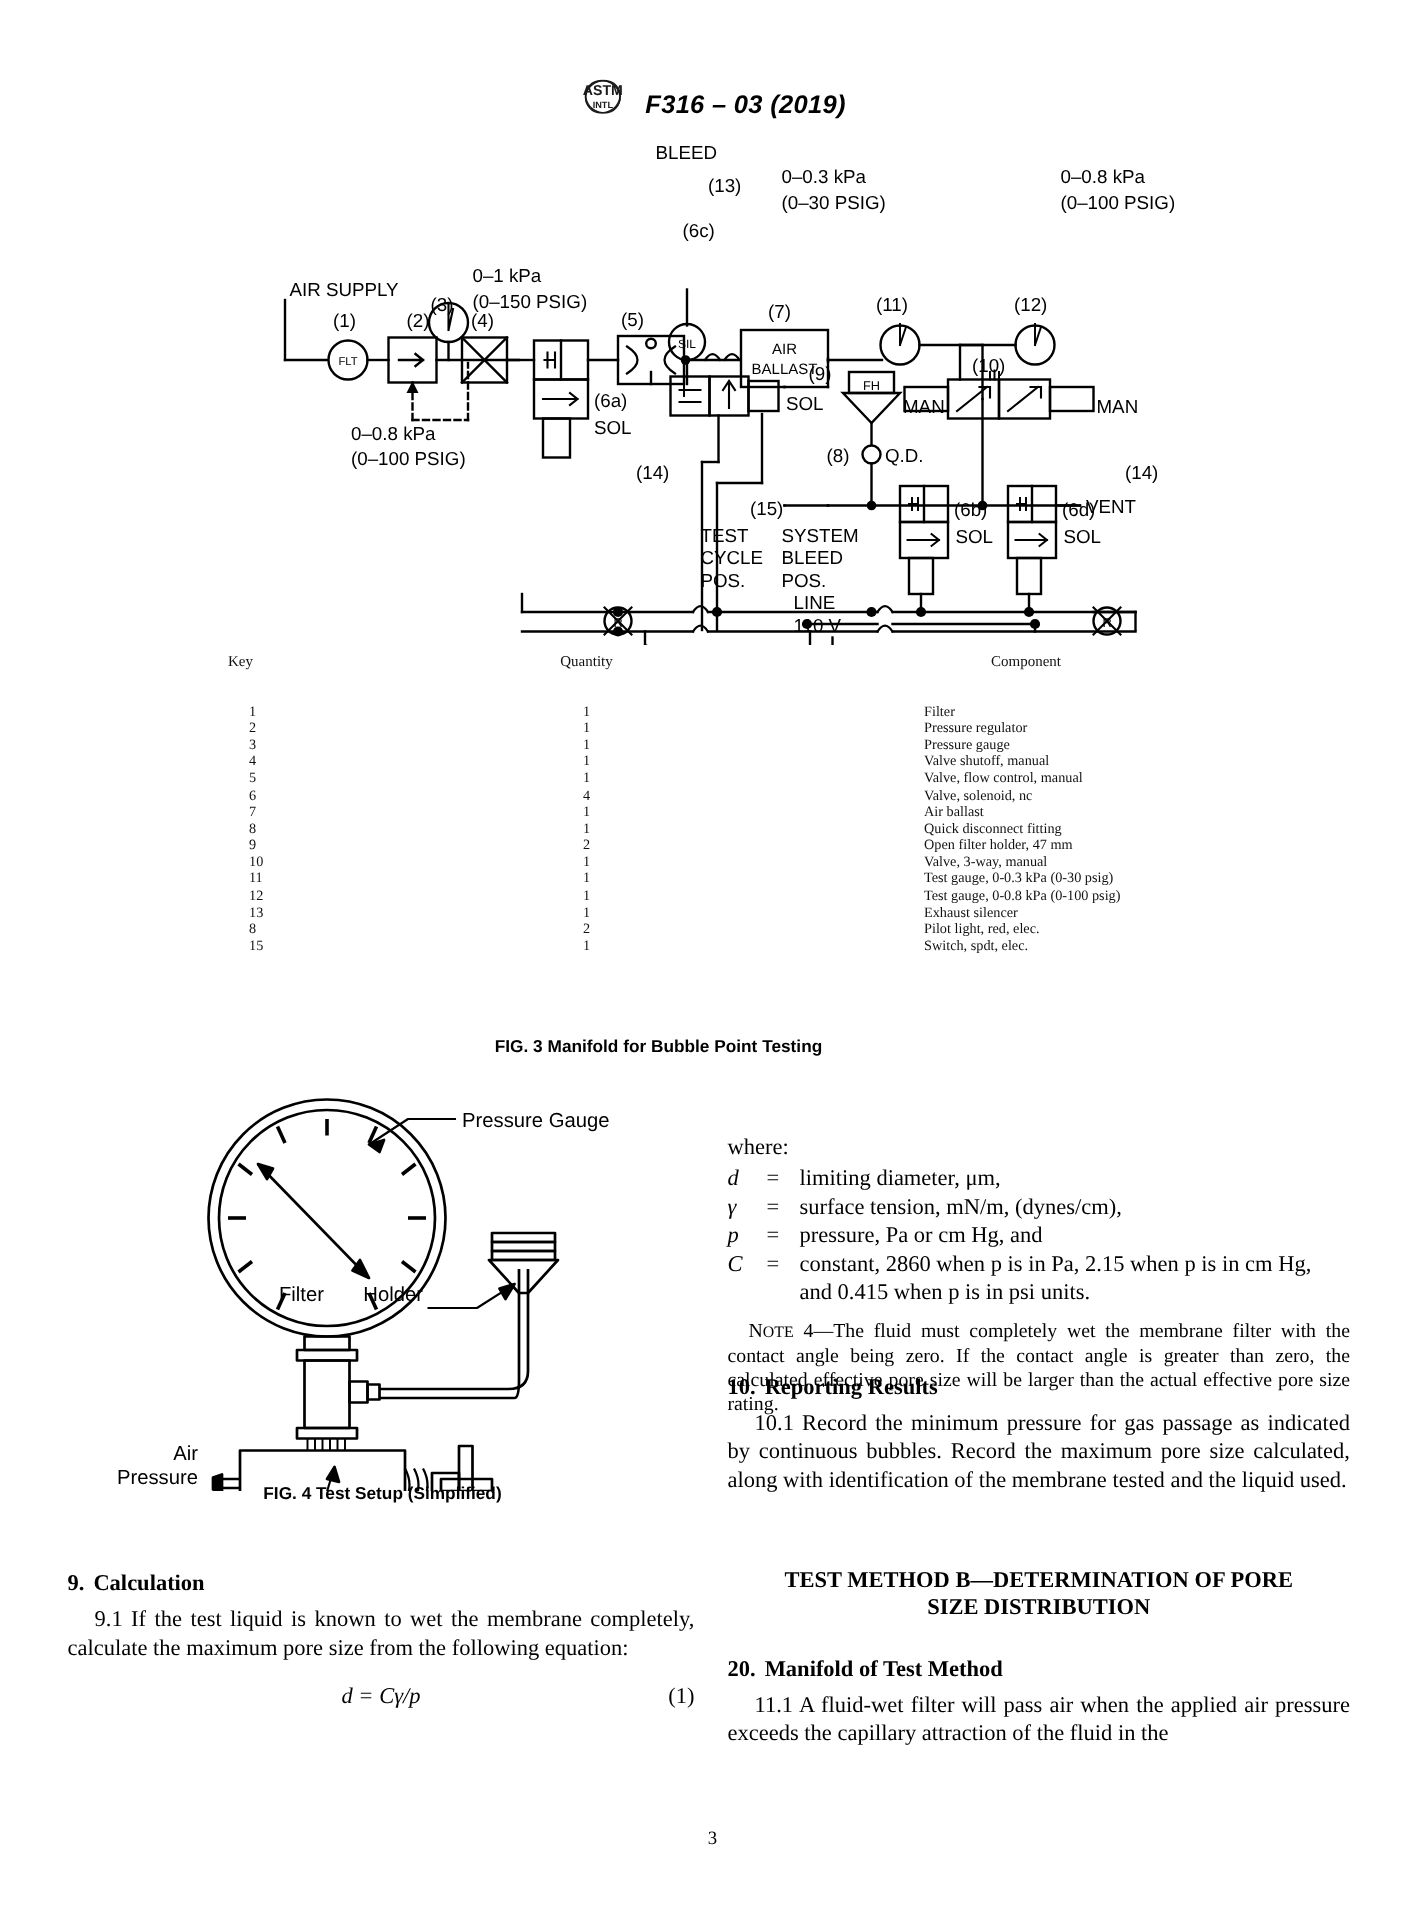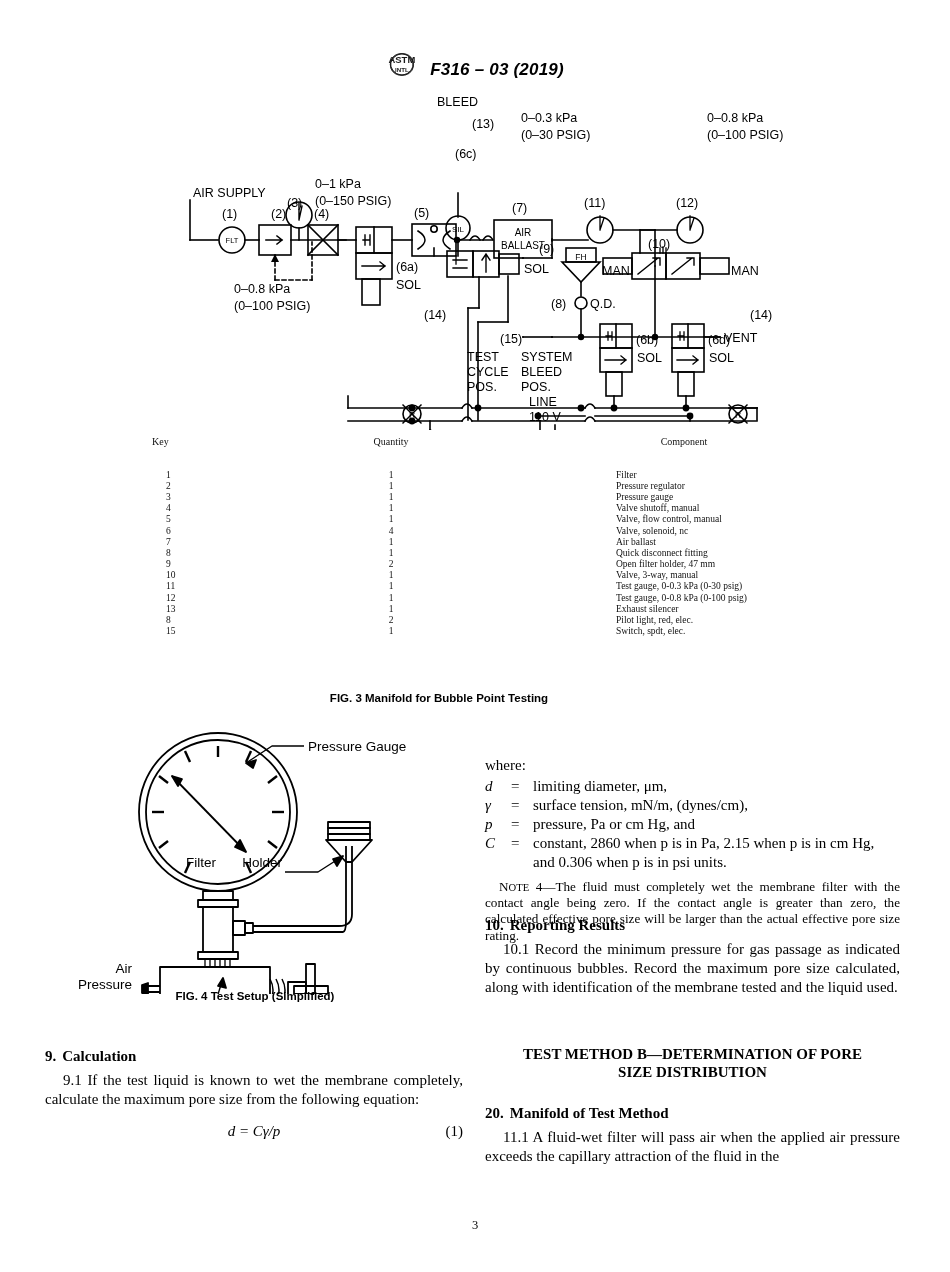--- a/index.html
+++ b/index.html
@@ -575,21 +575,21 @@
       <div class="row">
         <span class="sym">p</span>
         <span class="eqs">=</span>
         <span class="txt">pressure, Pa or cm Hg, and</span>
       </div>
       <div class="row">
         <span class="sym">C</span>
         <span class="eqs">=</span>
         <span class="txt">constant, 2860 when p is in Pa, 2.15 when p is in cm Hg,</span>
       </div>
-      <div class="cont">and 0.306 when p is in psi units.</div>
+      <div class="cont">and 0.415 when p is in psi units.</div>
     </div>
 
     <p class="note"><span class="nlabel"><span>N</span><span class="sc">OTE</span><span> 4—</span></span><span>The fluid must completely wet the membrane filter with the contact angle being zero. If the contact angle is greater than zero, the calculated effective pore size will be larger than the actual effective pore size rating.</span></p>
   </div>
 
   <div class="colR" style="top:917px;">
     <div class="sec-head">
       <span class="num">10.</span><span>Reporting Results</span>
     </div>
     <p class="body">10.1 Record the minimum pressure for gas passage as indicated by continuous bubbles. Record the maximum pore size calculated, along with identification of the membrane tested and the liquid used.</p>

